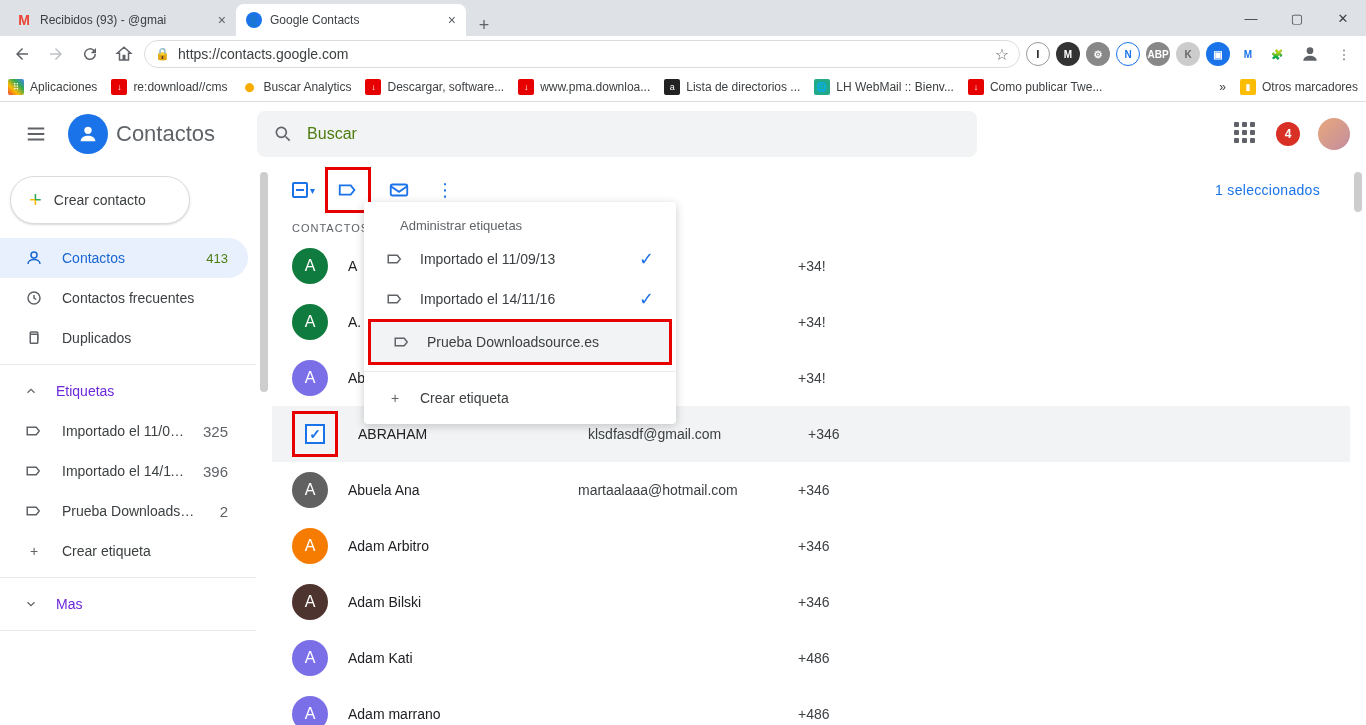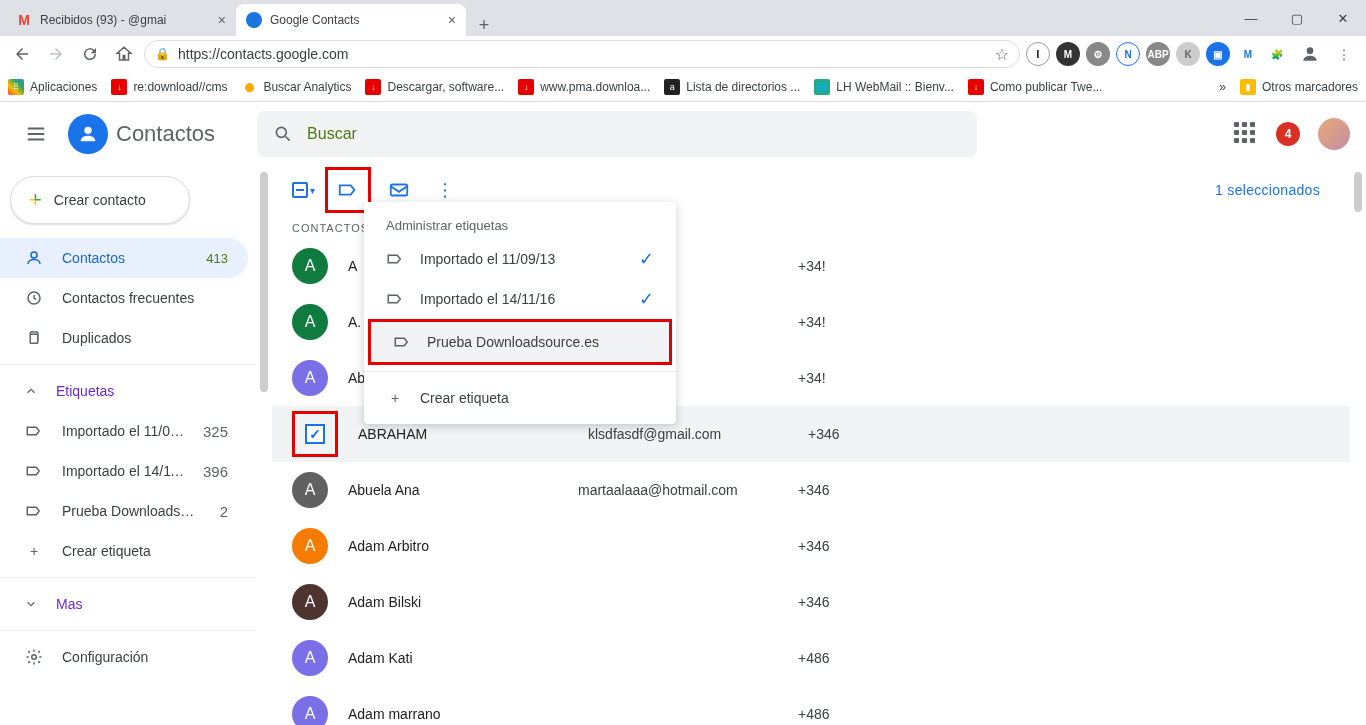--- a/index.html
+++ b/index.html
@@ -77,21 +77,21 @@
 .contact-row.selected{background:#f1f3f4}
 .row-avatar{width:36px;height:36px;border-radius:50%;display:flex;align-items:center;justify-content:center;color:#fff;font-size:16px;font-weight:500;flex-shrink:0}
 .row-check{width:36px;height:36px;display:flex;align-items:center;justify-content:center}
 .checkbox-checked{width:20px;height:20px;border:2px solid #1a73e8;background:#fff;display:flex;align-items:center;justify-content:center;color:#1a73e8;font-size:14px;font-weight:bold}
 .col-name{width:210px;font-size:14px;color:#202124;white-space:nowrap;overflow:hidden;text-overflow:ellipsis}
 .col-email{width:200px;font-size:14px;color:#3c4043;white-space:nowrap;overflow:hidden;text-overflow:ellipsis}
 .col-phone{font-size:14px;color:#3c4043}
 
 
 .label-popup{position:absolute;left:92px;top:36px;width:312px;background:#fff;box-shadow:0 2px 10px rgba(0,0,0,.2);border-radius:4px;padding:6px 0;z-index:10}
-.popup-hdr{padding:10px 22px 6px;color:#5f6368;font-size:13px}
+.popup-hdr{padding:10px 36px 6px;color:#5f6368;font-size:13px}
 .popup-item{height:40px;display:flex;align-items:center;padding:0 22px;gap:16px;font-size:14px;color:#3c4043}
 .popup-item:hover,.popup-item.hover{background:#f1f3f4}
 .popup-item .pi-icon{width:18px;color:#5f6368;display:flex;justify-content:center}
 .popup-item .check{margin-left:auto;color:#1a73e8;font-size:18px}
 .popup-red{border:3px solid #e60000;margin:0 4px}
 .popup-sep{height:1px;background:#e8eaed;margin:6px 0}
 
 svg{display:block}
 </style>
 </head>
@@ -326,29 +326,20 @@
       <div class="nav-sep"></div>
       <div class="nav-header">
         <span class="ni-icon">
             <svg width="14" height="14" viewBox="0 0 24 24">
               <path d="M6 9l6 6 6-6" fill="none" stroke="#5f6368" stroke-width="2"></path>
             </svg>
           </span>
         <span>Mas</span>
       </div>
       <div class="nav-sep"></div>
-      <div class="nav-item">
-        <span class="ni-icon">
-            <svg width="18" height="18" viewBox="0 0 24 24">
-              <circle cx="12" cy="12" r="3" fill="none" stroke="#5f6368" stroke-width="2"></circle>
-              <path d="M12 2v3M12 19v3M4.2 4.2l2.1 2.1M17.7 17.7l2.1 2.1M2 12h3M19 12h3M4.2 19.8l2.1-2.1M17.7 6.3l2.1-2.1" stroke="#5f6368" stroke-width="2"></path>
-            </svg>
-          </span>
-        <span class="nav-label">Configuración</span>
-      </div>
     </div>
 
     <div class="scrollbar-gutter">
         <div class="scrollbar-thumb"></div>
       </div>
 
     <div class="main">
       <div class="action-bar">
         <div class="ab-select">
           <span style="width:16px;height:16px;border:2px solid #1a73e8;display:inline-flex;align-items:center;justify-content:center;border-radius:2px">

